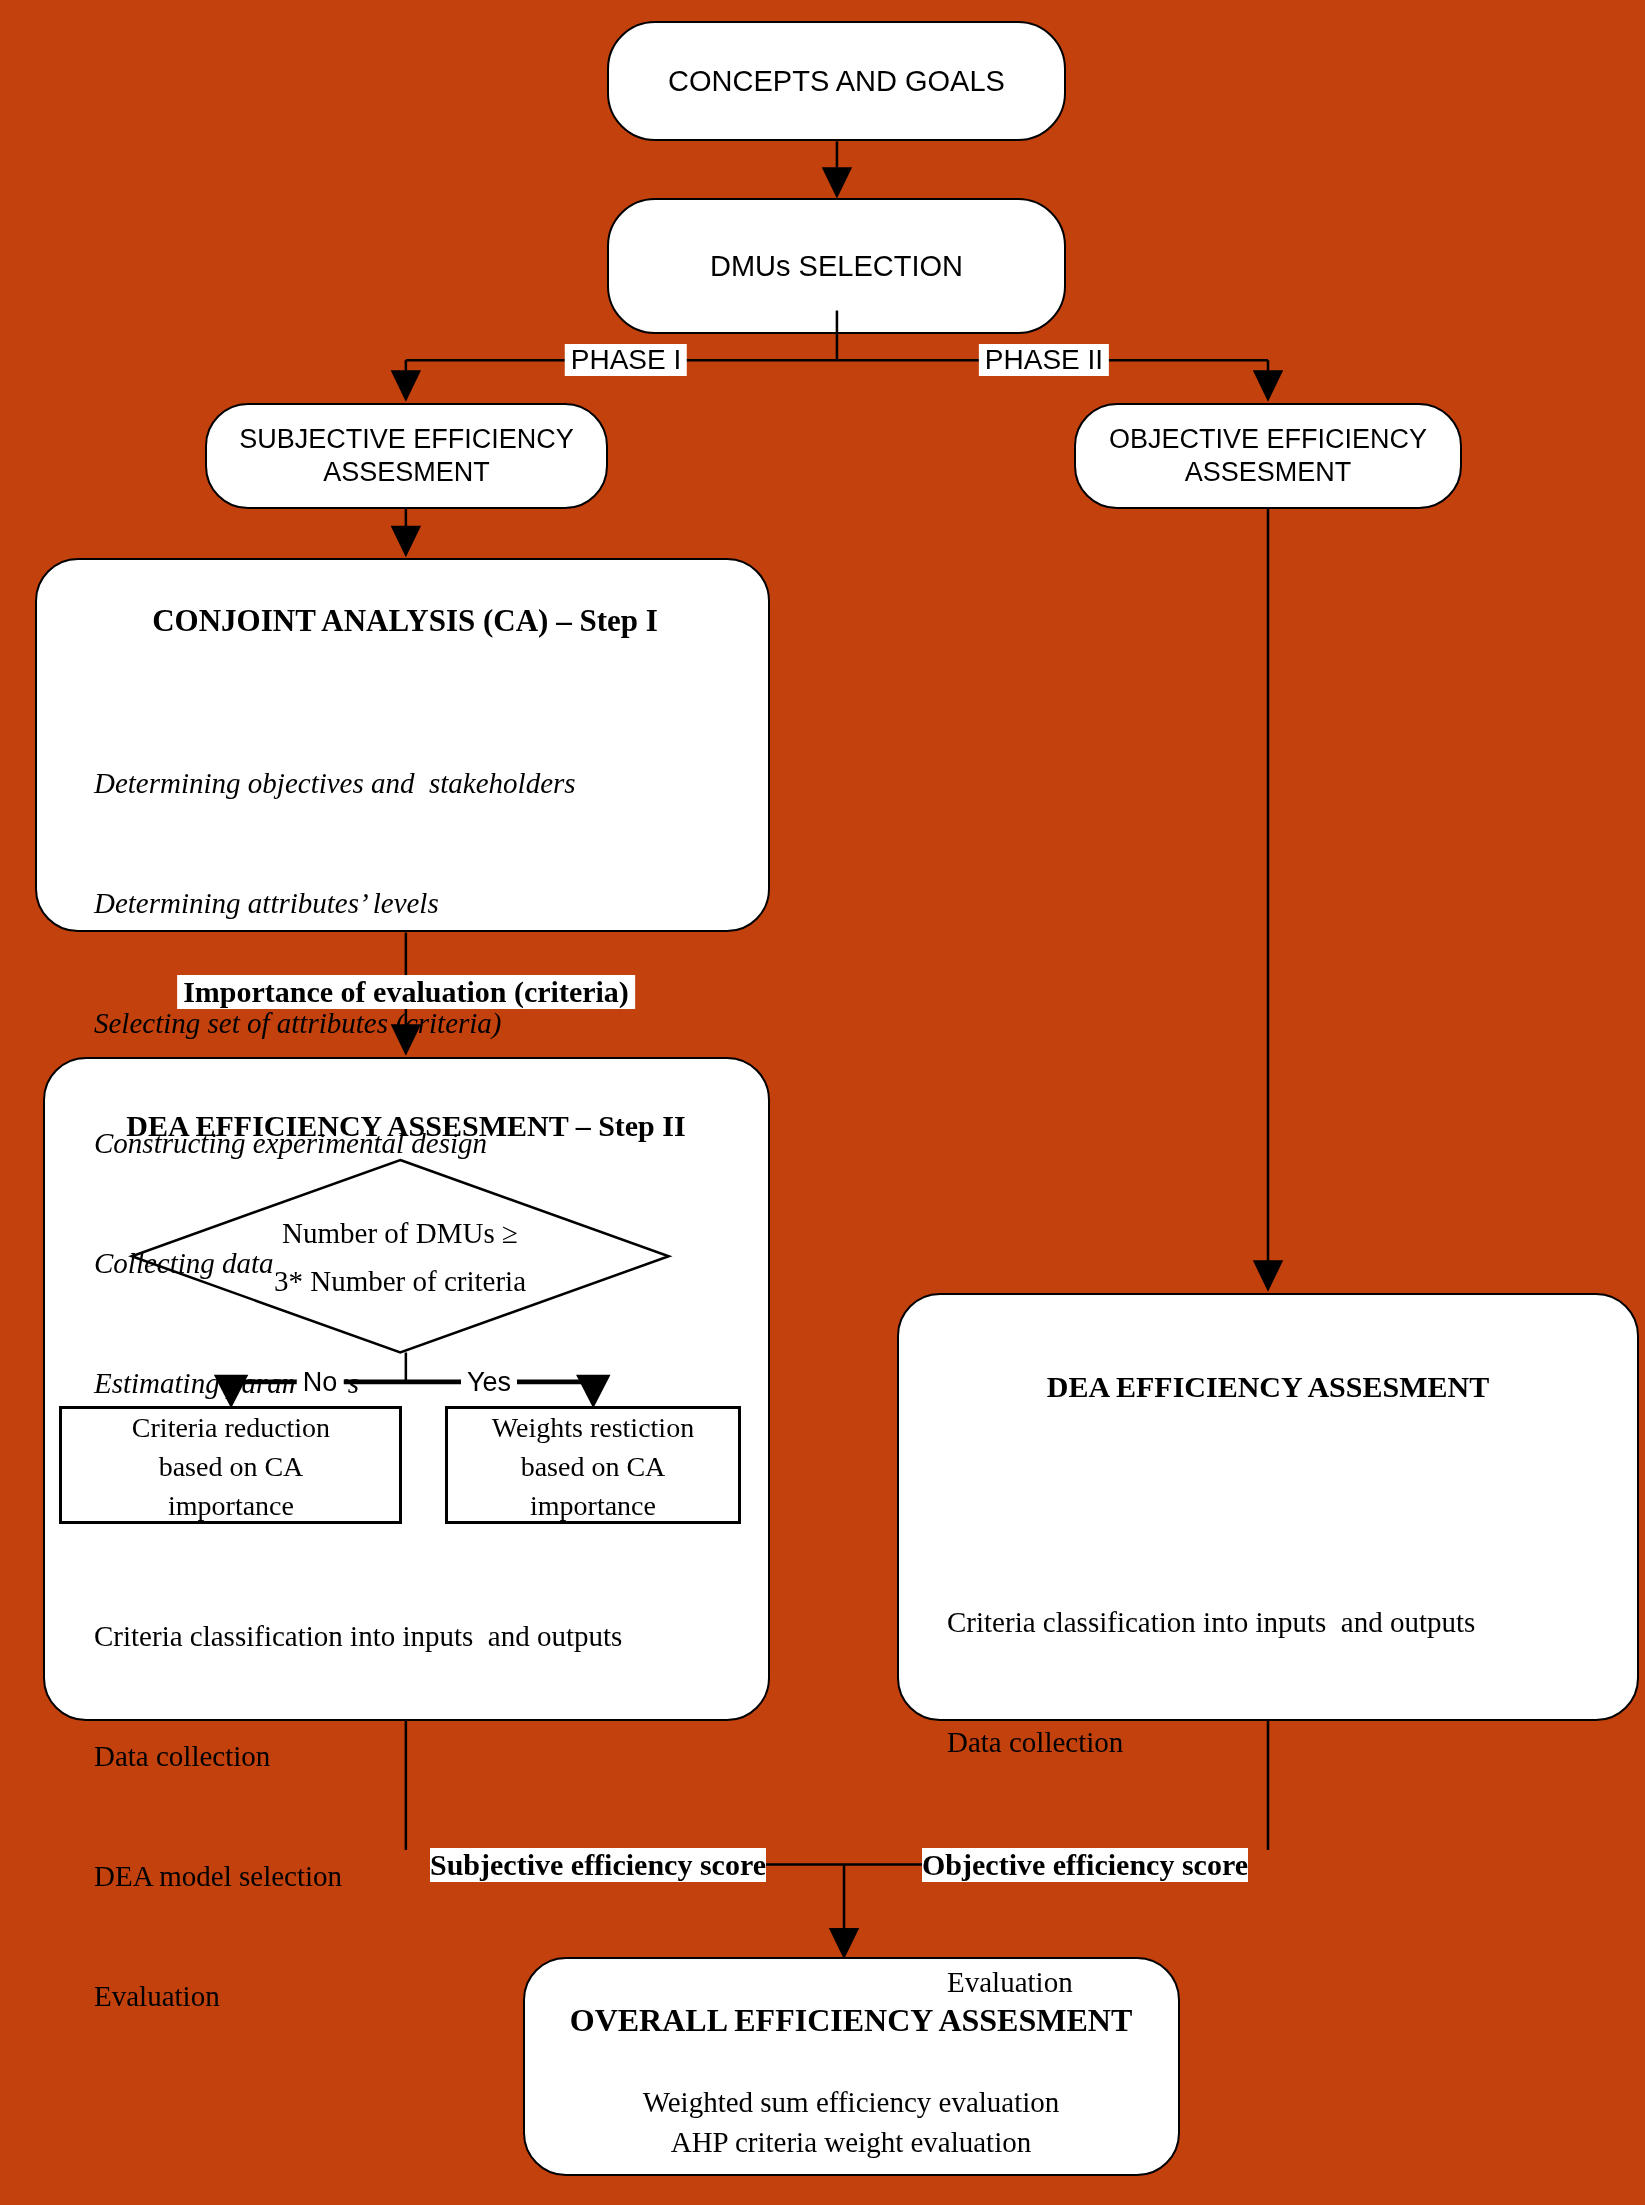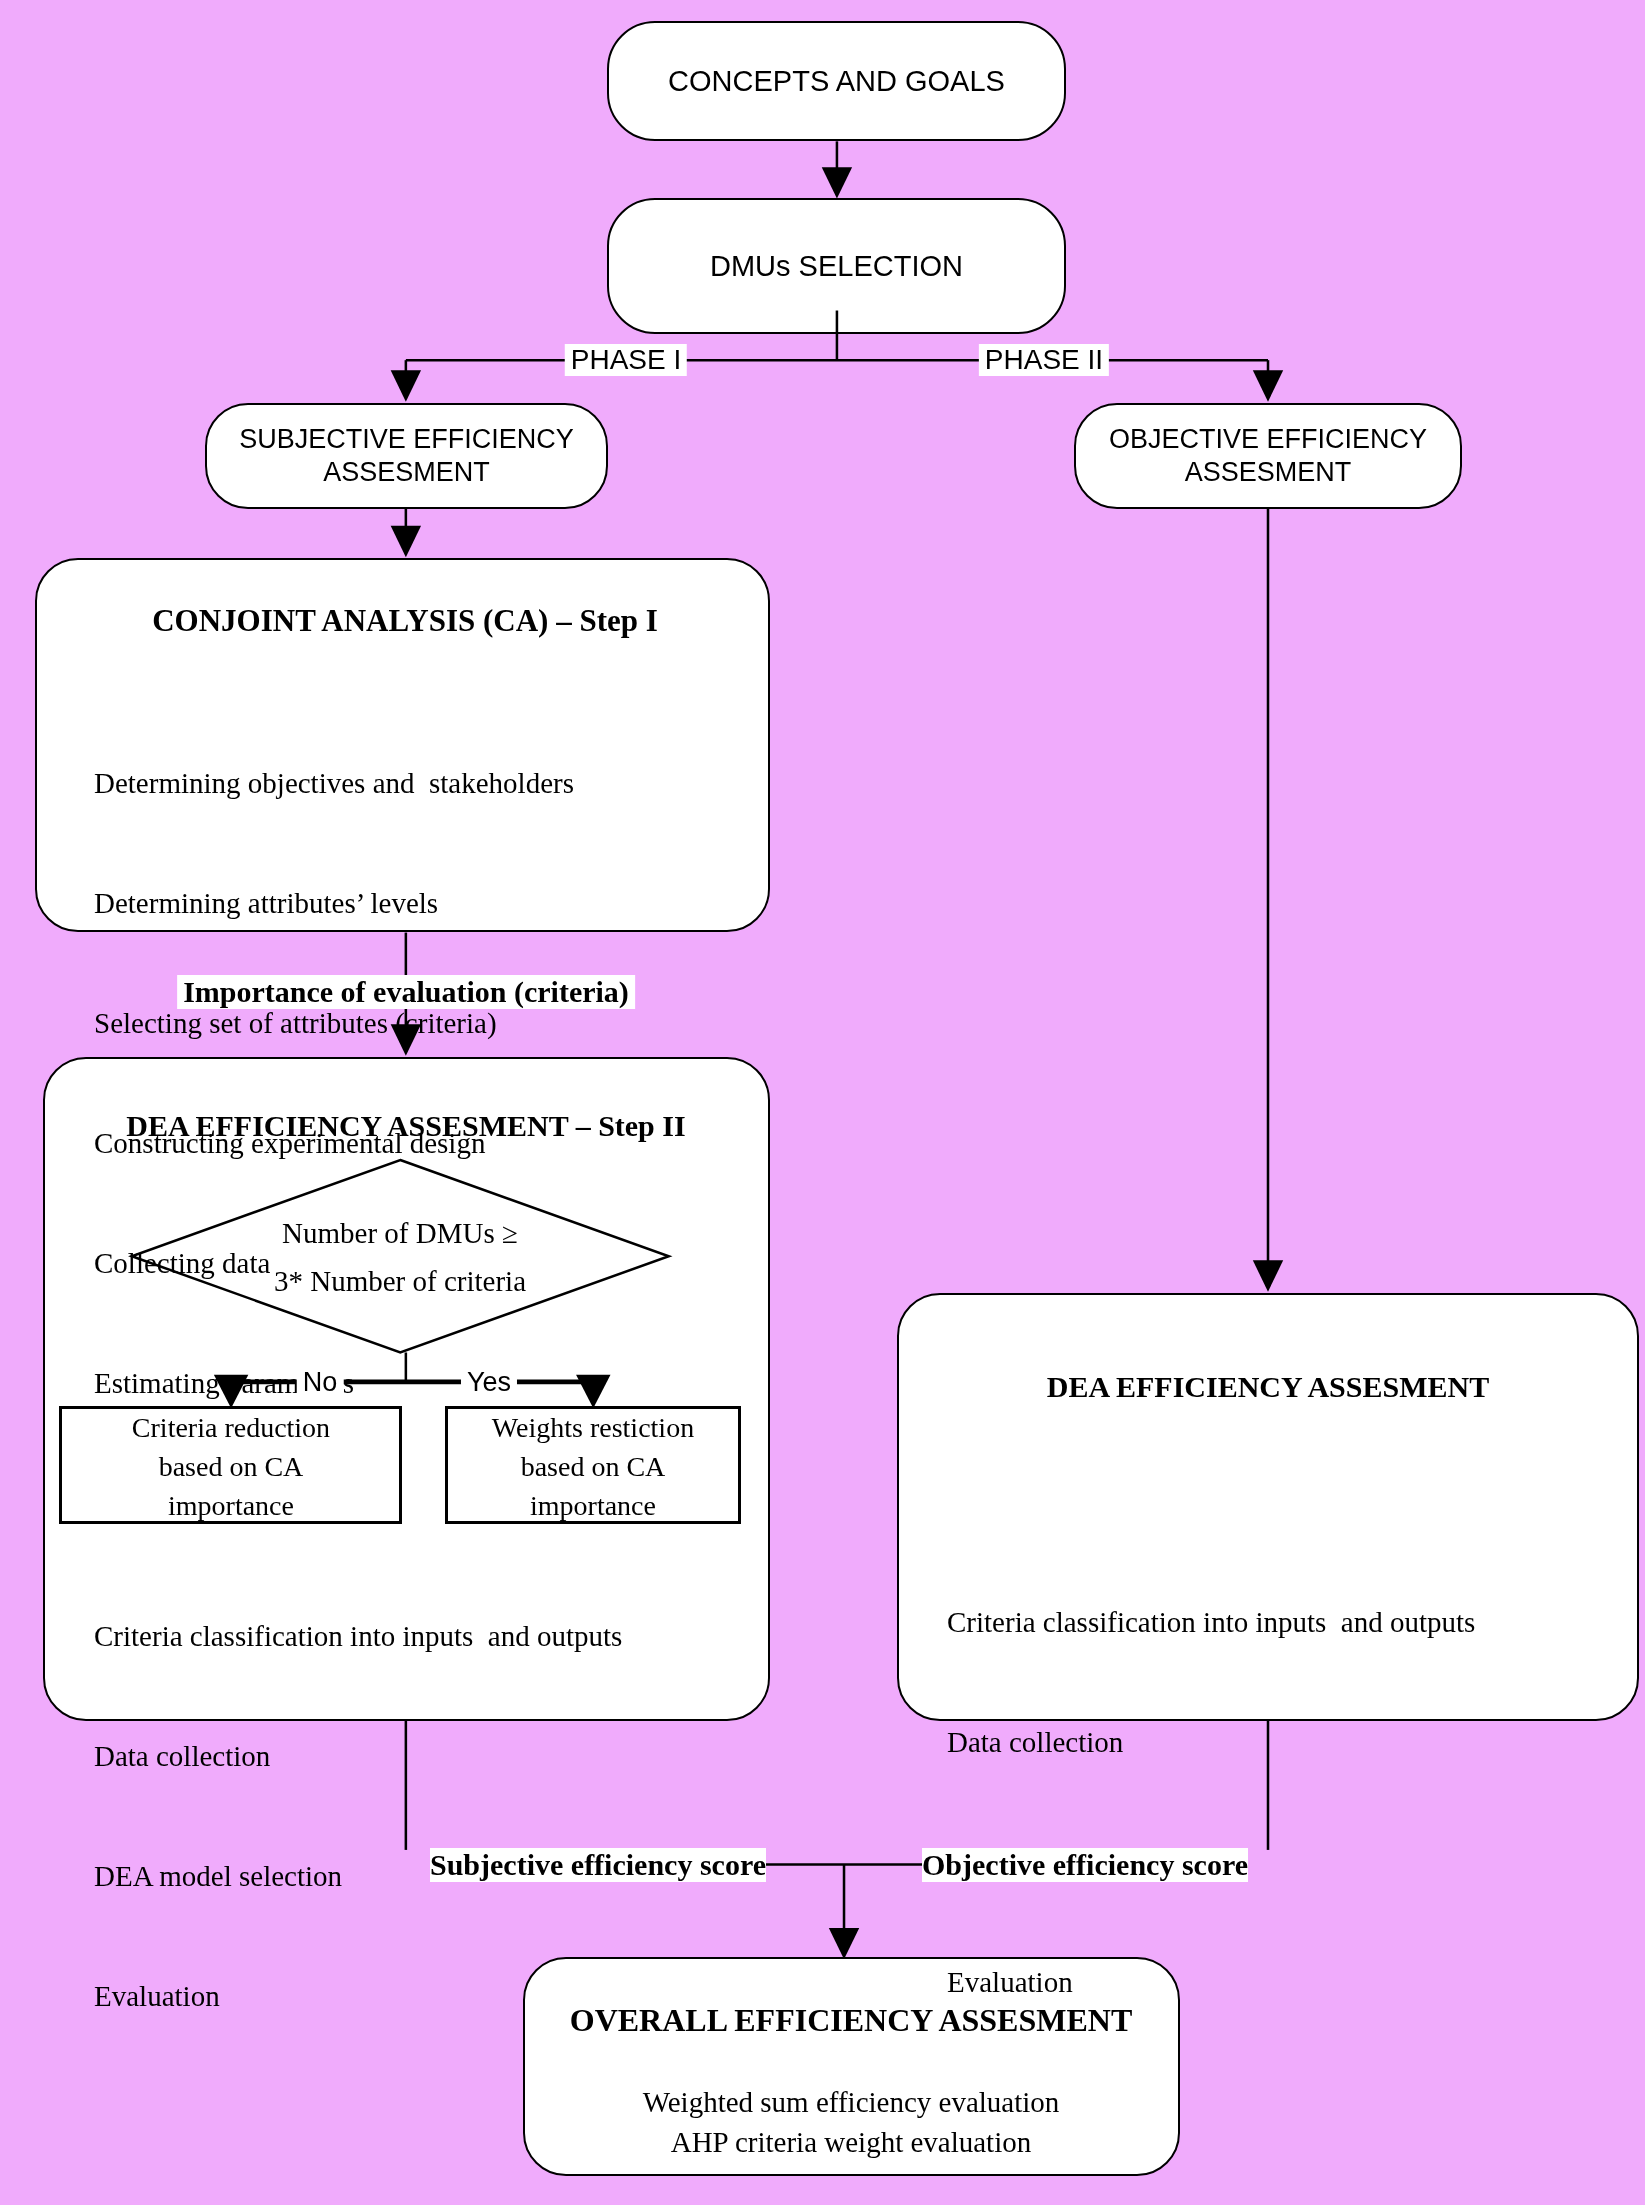--- a/index.html
+++ b/index.html
@@ -1,16 +1,16 @@
 <!DOCTYPE html>
 <html style="font-size:8px"><head>
 <meta charset="utf-8">
 <style>
   html,body{margin:0;padding:0;background:#ffffff;}
-  #canvas{position:relative;width:1646px;height:2205px;background:#f0abfc;overflow:hidden;
+  #canvas{position:relative;width:1646px;height:2205px;background:#c2410c;overflow:hidden;
           font-family:"Liberation Serif",serif;color:#000;}
   .box{position:absolute;background:#fff;border:2.5px solid #000;box-sizing:border-box;z-index:2;}
   .r90{border-radius:48px;}
   .r80{border-radius:43px;}
   .sans{font-family:"Liberation Sans",sans-serif;}
   .flexc{display:flex;align-items:center;justify-content:center;text-align:center;}
   svg.wires{position:absolute;left:0;top:0;z-index:3;}
   .txt{position:absolute;z-index:4;white-space:pre-wrap;}
   .ctr{transform:translate(-50%,-50%);text-align:center;}
   .onln{background:#fff;padding:0 6px;}
@@ -78,21 +78,21 @@
       <polygon points="2473,2488 2533,2488 2503,2550"></polygon>
       <polygon points="1636,3806 1696,3806 1666,3868"></polygon>
     </g>
     <polygon points="790,2290 1320,2480 790,2670 260,2480" fill="#fff" stroke="#000" stroke-width="5"></polygon>
   </svg>
 
   <div class="txt ctr onln sans" style="left:626px;top:360px;font-size:28px;">PHASE I</div>
   <div class="txt ctr onln sans" style="left:1044px;top:360px;font-size:28px;">PHASE II</div>
 
   <div class="txt ctr bold" style="left:405px;top:621px;font-size:31px;white-space:nowrap;">CONJOINT ANALYSIS (CA) – Step I</div>
-  <div class="txt list" style="left:94px;top:683px;">
+  <div class="txt list" style="left:94px;top:683px;font-style:italic;">
     <div>Determining objectives and  stakeholders</div>
     <div>Determining attributes’ levels</div>
     <div>Selecting set of attributes (criteria)</div>
     <div>Constructing experimental design</div>
     <div>Collecting data</div>
     <div>Estimating parameters</div>
   </div>
 
   <div class="txt ctr onln bold" style="left:406px;top:992px;font-size:30px;white-space:nowrap;">Importance of evaluation (criteria)</div>
 

